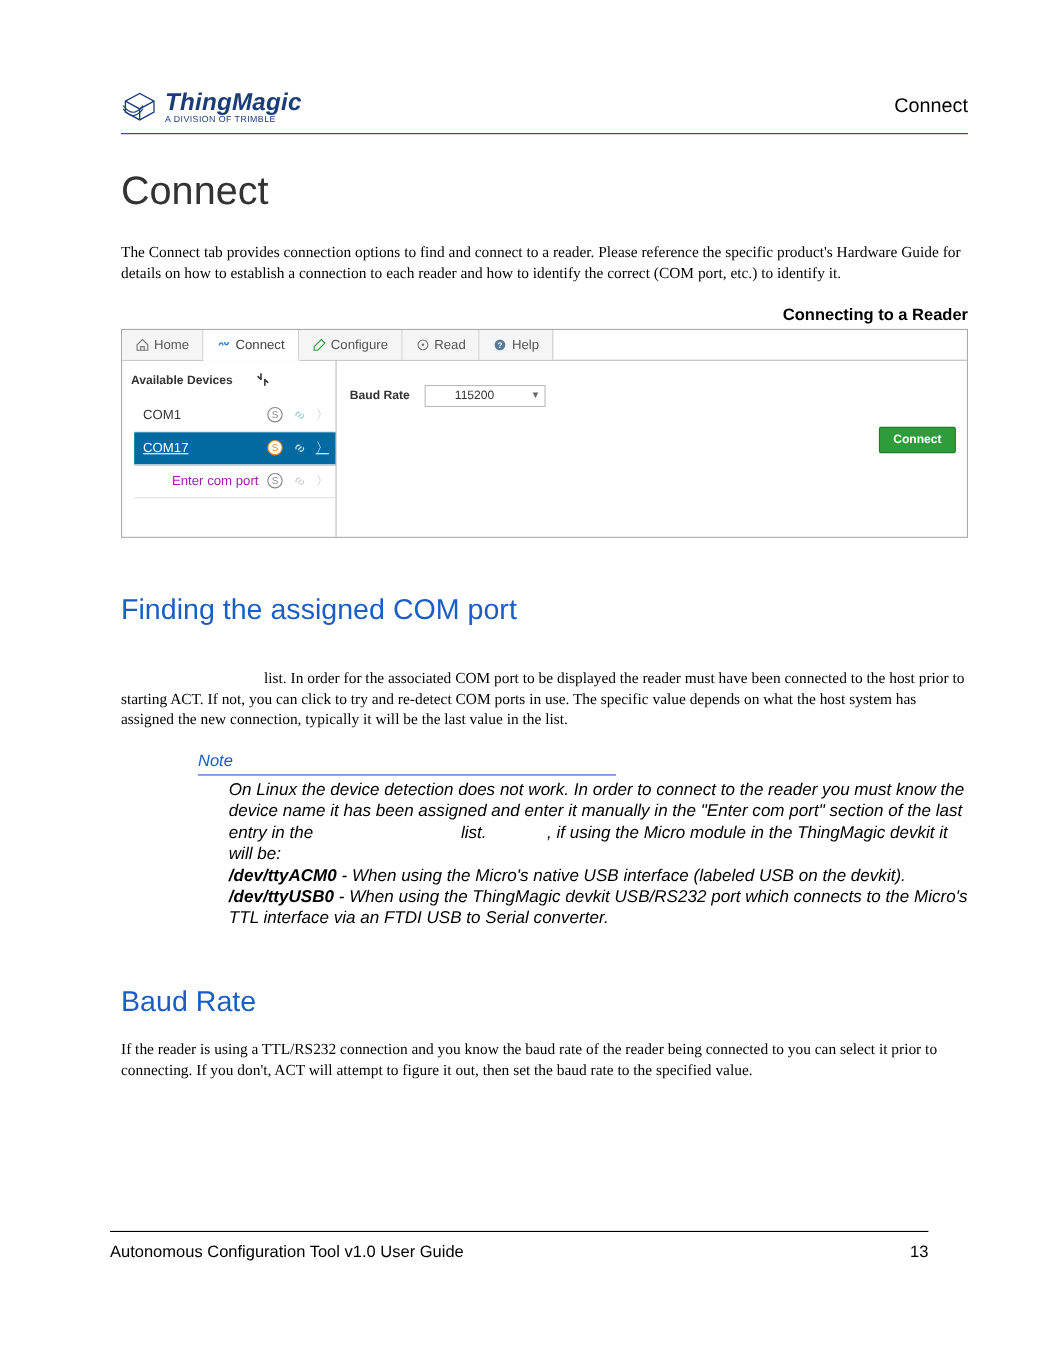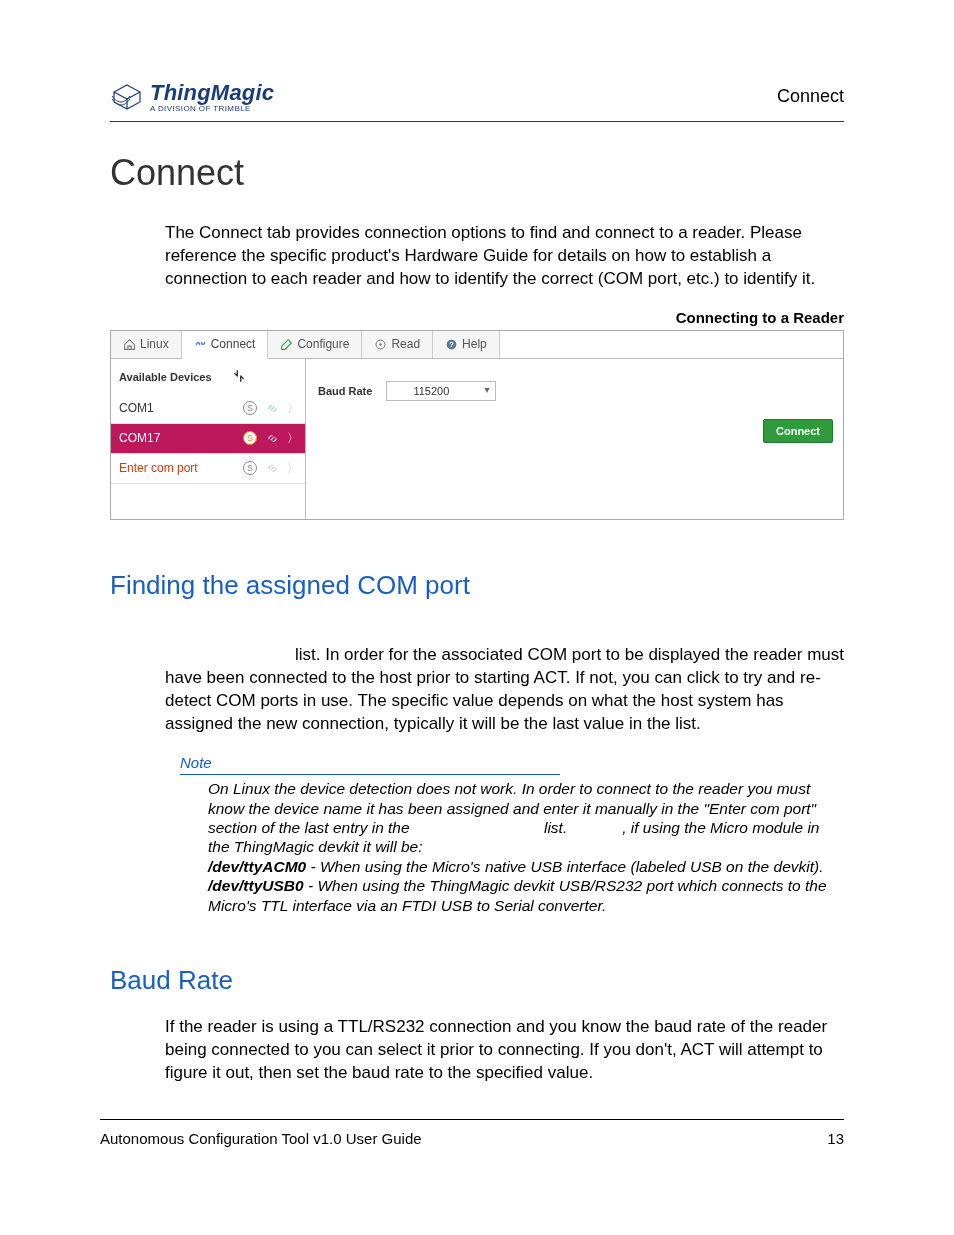--- a/index.html
+++ b/index.html
@@ -5,21 +5,21 @@
   * { box-sizing: border-box; margin: 0; padding: 0; }
   body {
     font-family: Arial, Helvetica, sans-serif;
     background: #fff;
     width: 954px;
     height: 1235px;
     position: relative;
     color: #000;
   }
   .page {
-    padding: 80px 110px 40px 110px;
+    padding: 80px 74px 40px 110px;
   }
   .top-row {
     display: flex;
     justify-content: space-between;
     align-items: center;
     border-bottom: 1.5px solid #1a3d7a;
     padding-bottom: 8px;
     margin-bottom: 30px;
   }
   .logo-block {
@@ -48,24 +48,24 @@
     font-size: 18px;
     color: #000;
   }
   h1.section-title {
     font-size: 36px;
     font-weight: normal;
     color: #333;
     margin-bottom: 28px;
   }
   .body-text {
-    font-size: 17px;
+    font-size: 14px;
     line-height: 1.35;
-    margin-left: 55px;
     margin-bottom: 18px;
+    font-family: Liberation Serif, serif;
   }
   .caption {
     text-align: right;
     font-weight: bold;
     font-size: 15px;
     margin-bottom: 4px;
   }
   h2.sub-heading {
     font-size: 26px;
     font-weight: normal;
@@ -158,31 +158,33 @@
     padding: 4px 8px 8px 8px;
     font-weight: bold;
     font-size: 11px;
   }
   .dev-row {
     display: flex;
     align-items: center;
     padding: 6px 6px;
     border-bottom: 1px solid #e0e0e0;
     gap: 8px;
+    margin-left: 11px;
   }
   .dev-row.selected {
-    background: #be185d;
+    background: #0369a1;
     color: #fff;
+    text-decoration: underline;
   }
   .dev-label {
     flex: 1;
     font-size: 12px;
     padding-left: 2px;
   }
-  .dev-label.placeholder { color: #c2410c; }
+  .dev-label.placeholder { color: #a21caf; text-align: right; }
   .dev-row.selected .dev-label { color: #fff; }
   .mini-icon {
     width: 14px; height: 14px;
     display: inline-flex;
     align-items: center;
     justify-content: center;
     font-size: 11px;
   }
   .circle-s {
     width: 14px; height: 14px;
@@ -282,21 +284,21 @@
   <div class="caption">Connecting to a Reader</div>
 
   <div class="app-mock">
     <div class="tabbar">
       <div class="tab">
         <span class="ticon">
           <svg width="13" height="13" viewBox="0 0 16 16">
               <path d="M2 8 L8 2 L14 8 L14 14 L2 14 Z M6 14 L6 10 L10 10 L10 14" fill="none" stroke="#777" stroke-width="1.3"></path>
             </svg>
         </span>
-        <span>Linux</span>
+        <span>Home</span>
       </div>
       <div class="tab active">
         <span class="ticon">
           <svg width="13" height="13" viewBox="0 0 16 16">
               <path d="M3 10 C 3 6, 7 6, 7 10 M9 6 C 9 10, 13 10, 13 6" fill="none" stroke="#2a80c9" stroke-width="1.5"></path>
             </svg>
         </span>
         <span>Connect</span>
       </div>
       <div class="tab">

